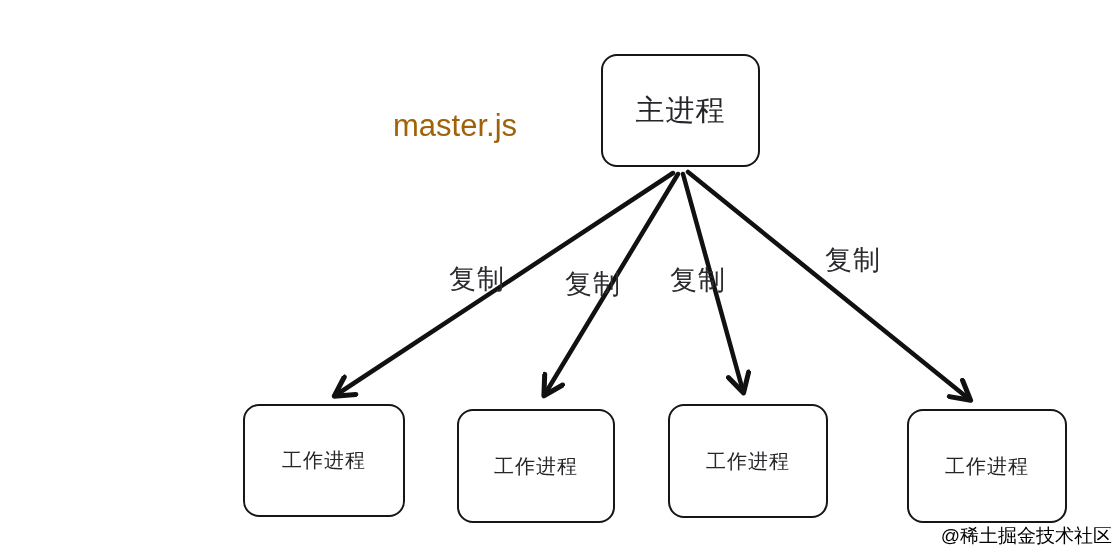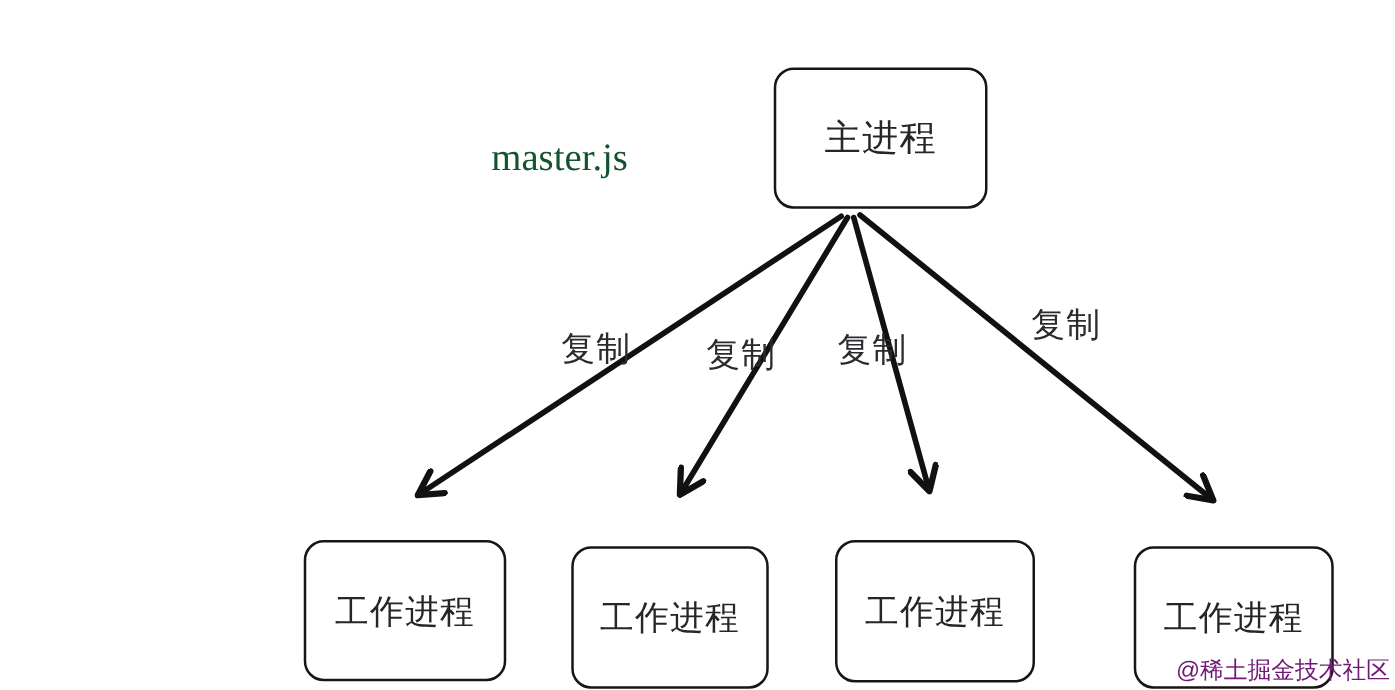--- a/index.html
+++ b/index.html
@@ -14,48 +14,47 @@
   .node-box{
     position:absolute;
     box-sizing:border-box;
     border:2.5px solid #161616;
     border-radius:16px;
     background:#ffffff;
     display:flex;align-items:center;justify-content:center;
     color:#26262a;
     letter-spacing:1px;
   }
-  .node-box.master{left:619px;top:54px;width:171px;height:113px;font-size:29px;}
-  .node-box.worker{font-size:27px;margin-top:28px;}
+  .node-box.master{left:601px;top:54px;width:159px;height:113px;font-size:29px;}
+  .node-box.worker{font-size:20px;}
   .worker-1{left:243px;top:404px;width:162px;height:113px;}
   .worker-2{left:457px;top:409px;width:158px;height:114px;}
   .worker-3{left:668px;top:404px;width:160px;height:114px;}
   .worker-4{left:907px;top:409px;width:160px;height:114px;}
   .file-label{
     position:absolute;
-    color:#14532d;
+    color:#a16207;
     font-size:31px;
-    font-family:Liberation Serif, serif;
   }
   .label-master-js{left:393px;top:108px;}
   .label-worker-js{left:25px;top:446px;}
   .edge-label{
     position:absolute;
     color:#2b2b2f;
     font-size:27px;
     letter-spacing:1px;
   }
   .edge-label-1{left:449px;top:261px;}
   .edge-label-2{left:565px;top:266px;}
   .edge-label-3{left:670px;top:262px;}
   .edge-label-4{left:825px;top:242px;}
   .watermark{
     position:absolute;
     right:4px;top:523px;
-    color:#701a75;
+    color:#000000;
     font-size:19px;
   }
 </style>
 </head>
 <body>
 
 <div class="canvas">
 
   <svg class="arrow-layer" width="1116" height="552" viewBox="0 0 1116 552" xmlns="http://www.w3.org/2000/svg">
     <defs>

